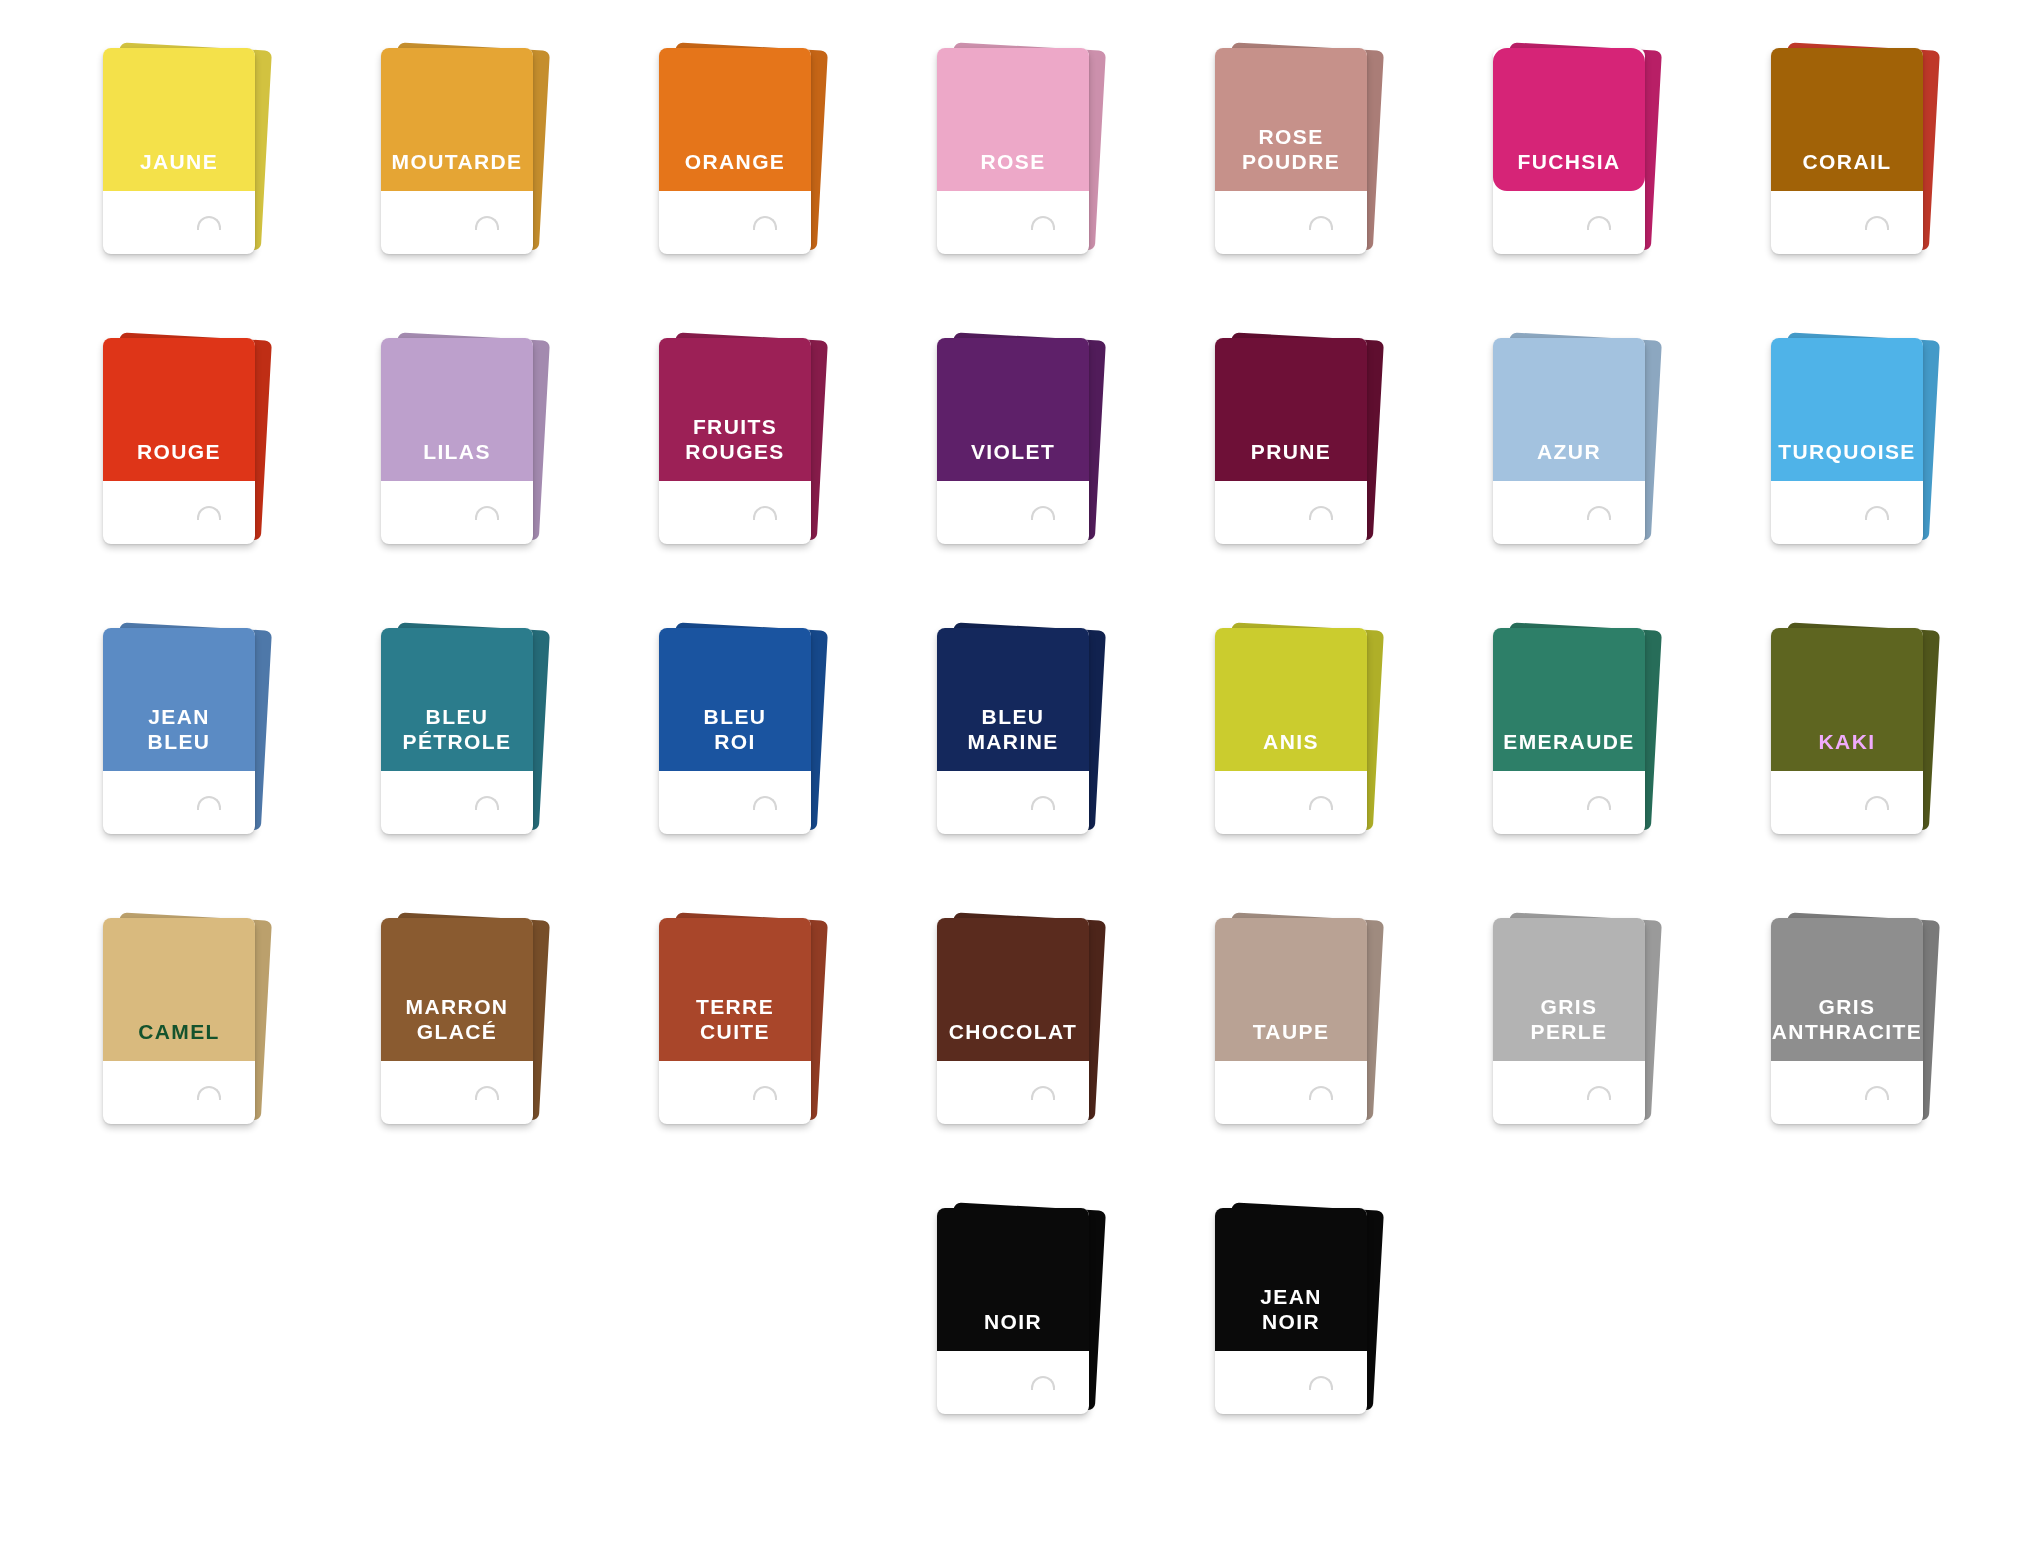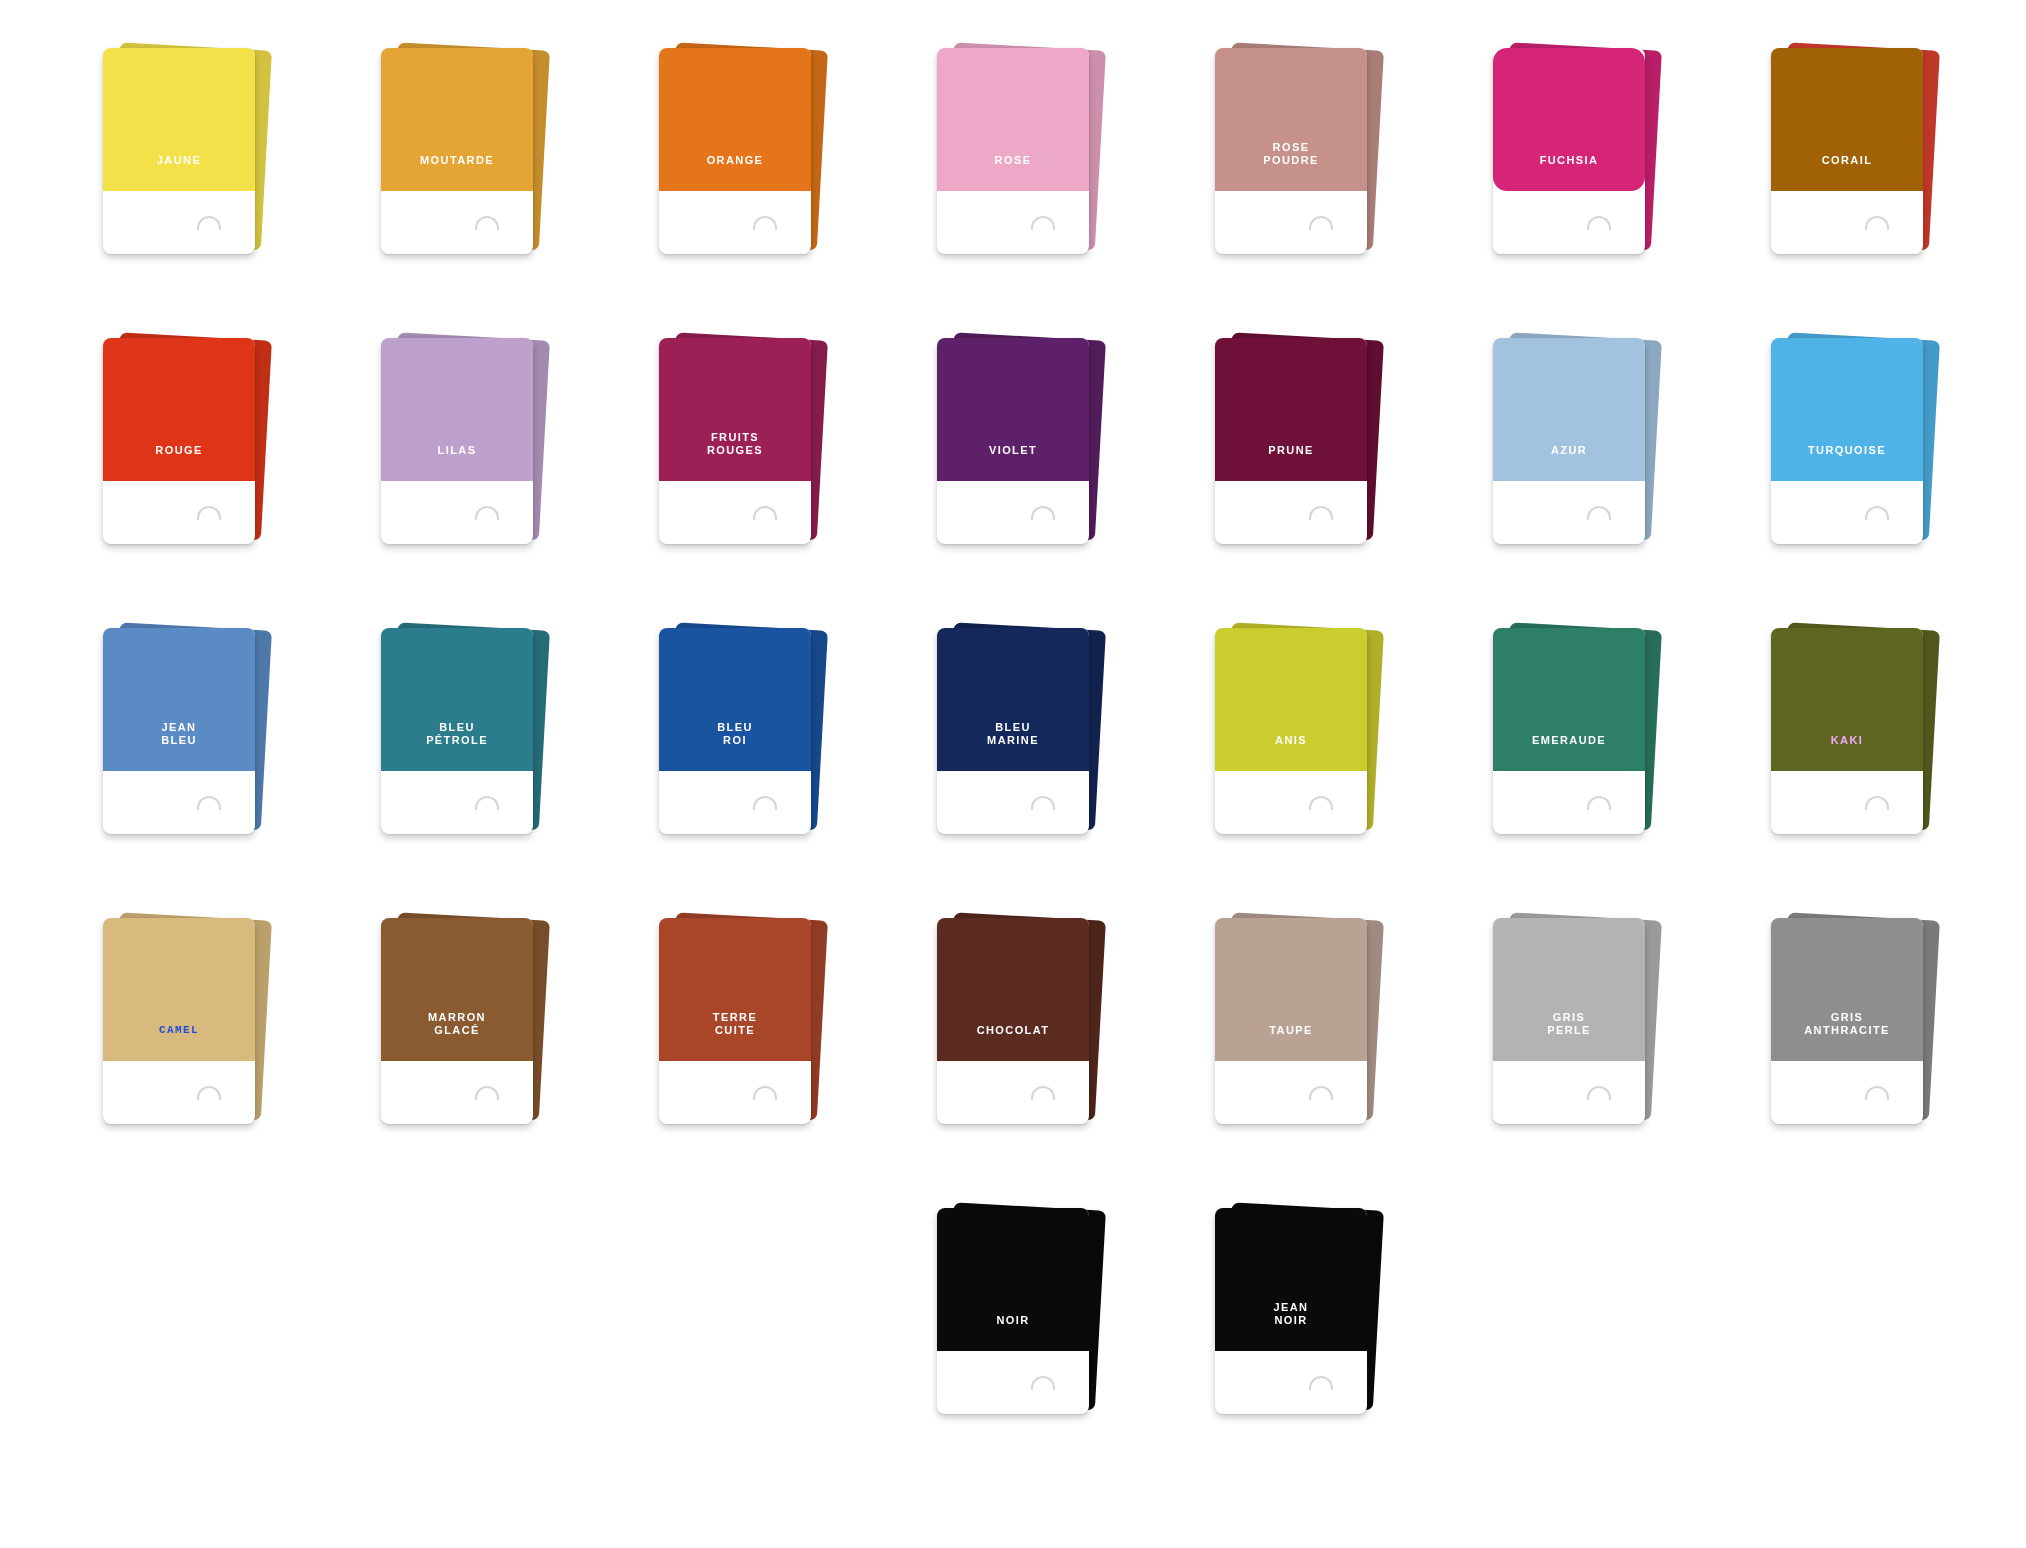--- a/index.html
+++ b/index.html
@@ -61,26 +61,26 @@
     position:absolute;
     left:0; top:0;
     width:100%;
     height:143px;
     display:flex;
     align-items:flex-end;
     justify-content:center;
   }
   .label{
     color:#ffffff;
-    font-size:11px;
+    font-size:21px;
     font-weight:bold;
     letter-spacing:1.4px;
     line-height:1.18;
     text-align:center;
-    padding-bottom:24px;
+    padding-bottom:16px;
     white-space:pre-line;
     text-transform:uppercase;
     user-select:none;
   }
   
   .notch{
     position:absolute;
     right:34px;
     bottom:24px;
     width:24px;
@@ -338,21 +338,21 @@
           </div>
         </div>
       </div>
     </div>
     <div class="row">
       <div class="cell">
         <div class="swatch">
           <div class="back-card" style="background: rgb(217, 186, 126);"></div>
           <div class="front-card">
             <div class="color-area" style="background: rgb(217, 186, 126);">
-              <div class="label" style="color: #1d4ed8; font-family: Liberation Mono, monospace;">CAMEL</div>
+              <div class="label" style="color: #14532d;">CAMEL</div>
             </div>
             <div class="notch"></div>
           </div>
         </div>
       </div>
       <div class="cell">
         <div class="swatch">
           <div class="back-card" style="background: rgb(138, 91, 48);"></div>
           <div class="front-card">
             <div class="color-area" style="background: rgb(138, 91, 48);">

